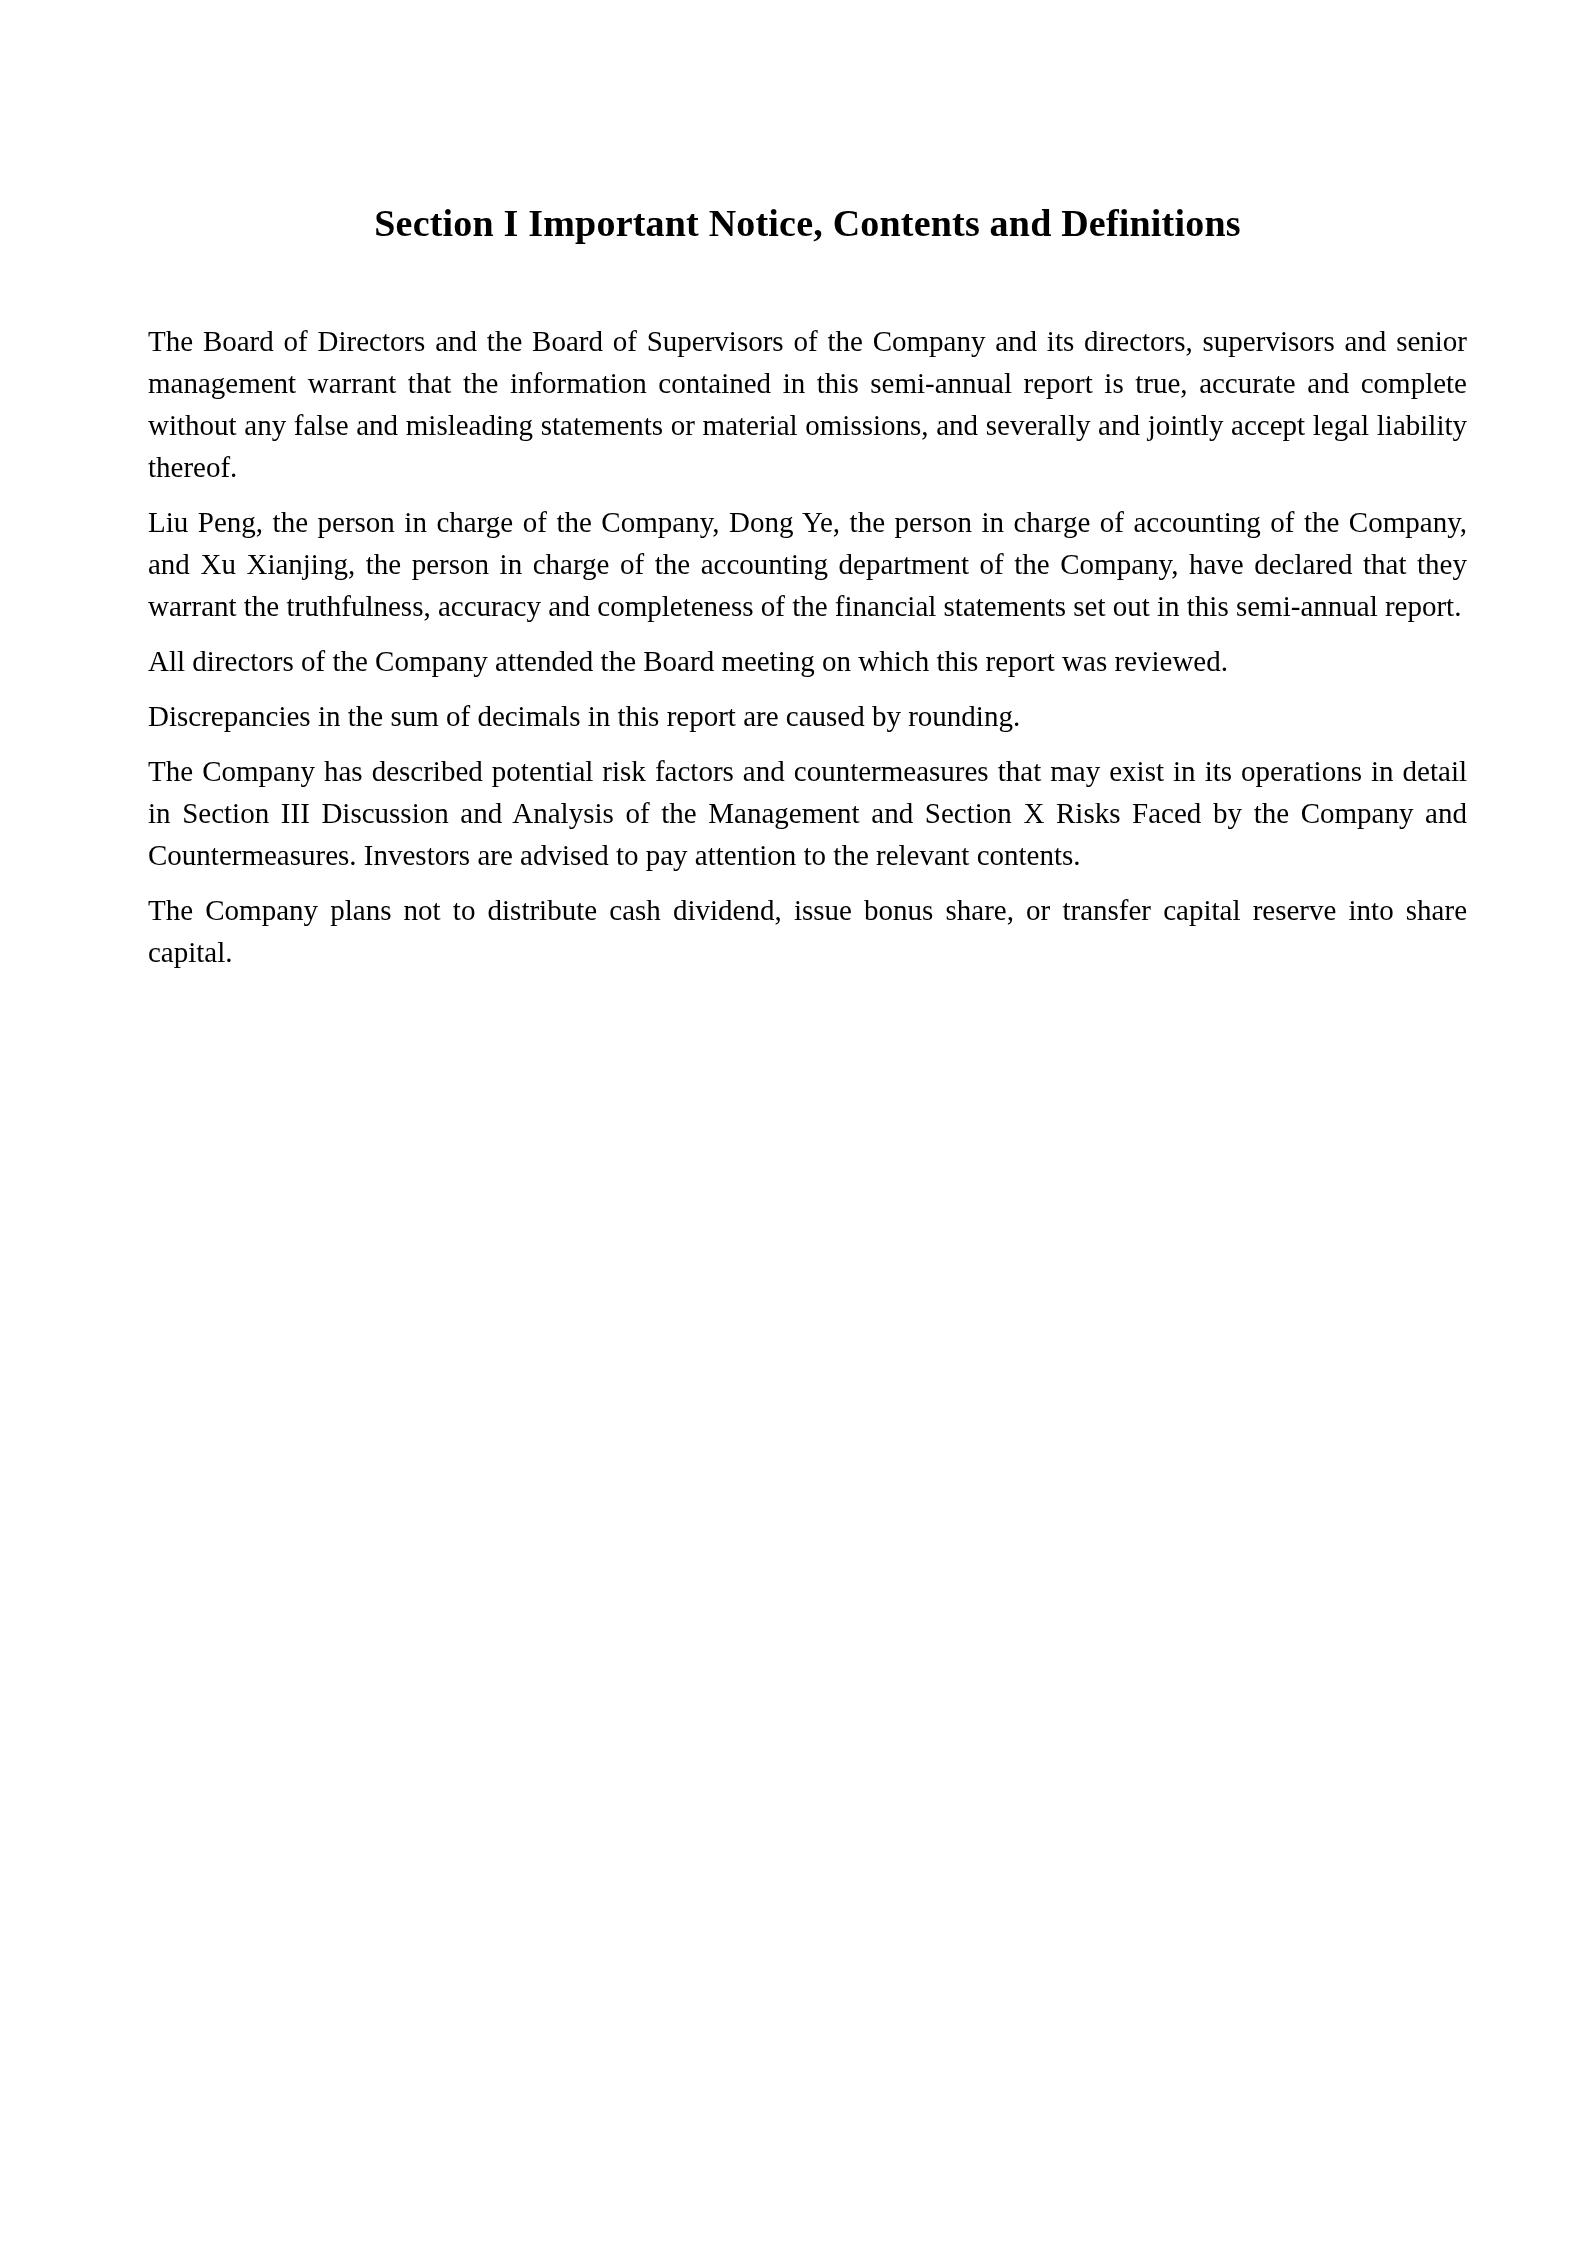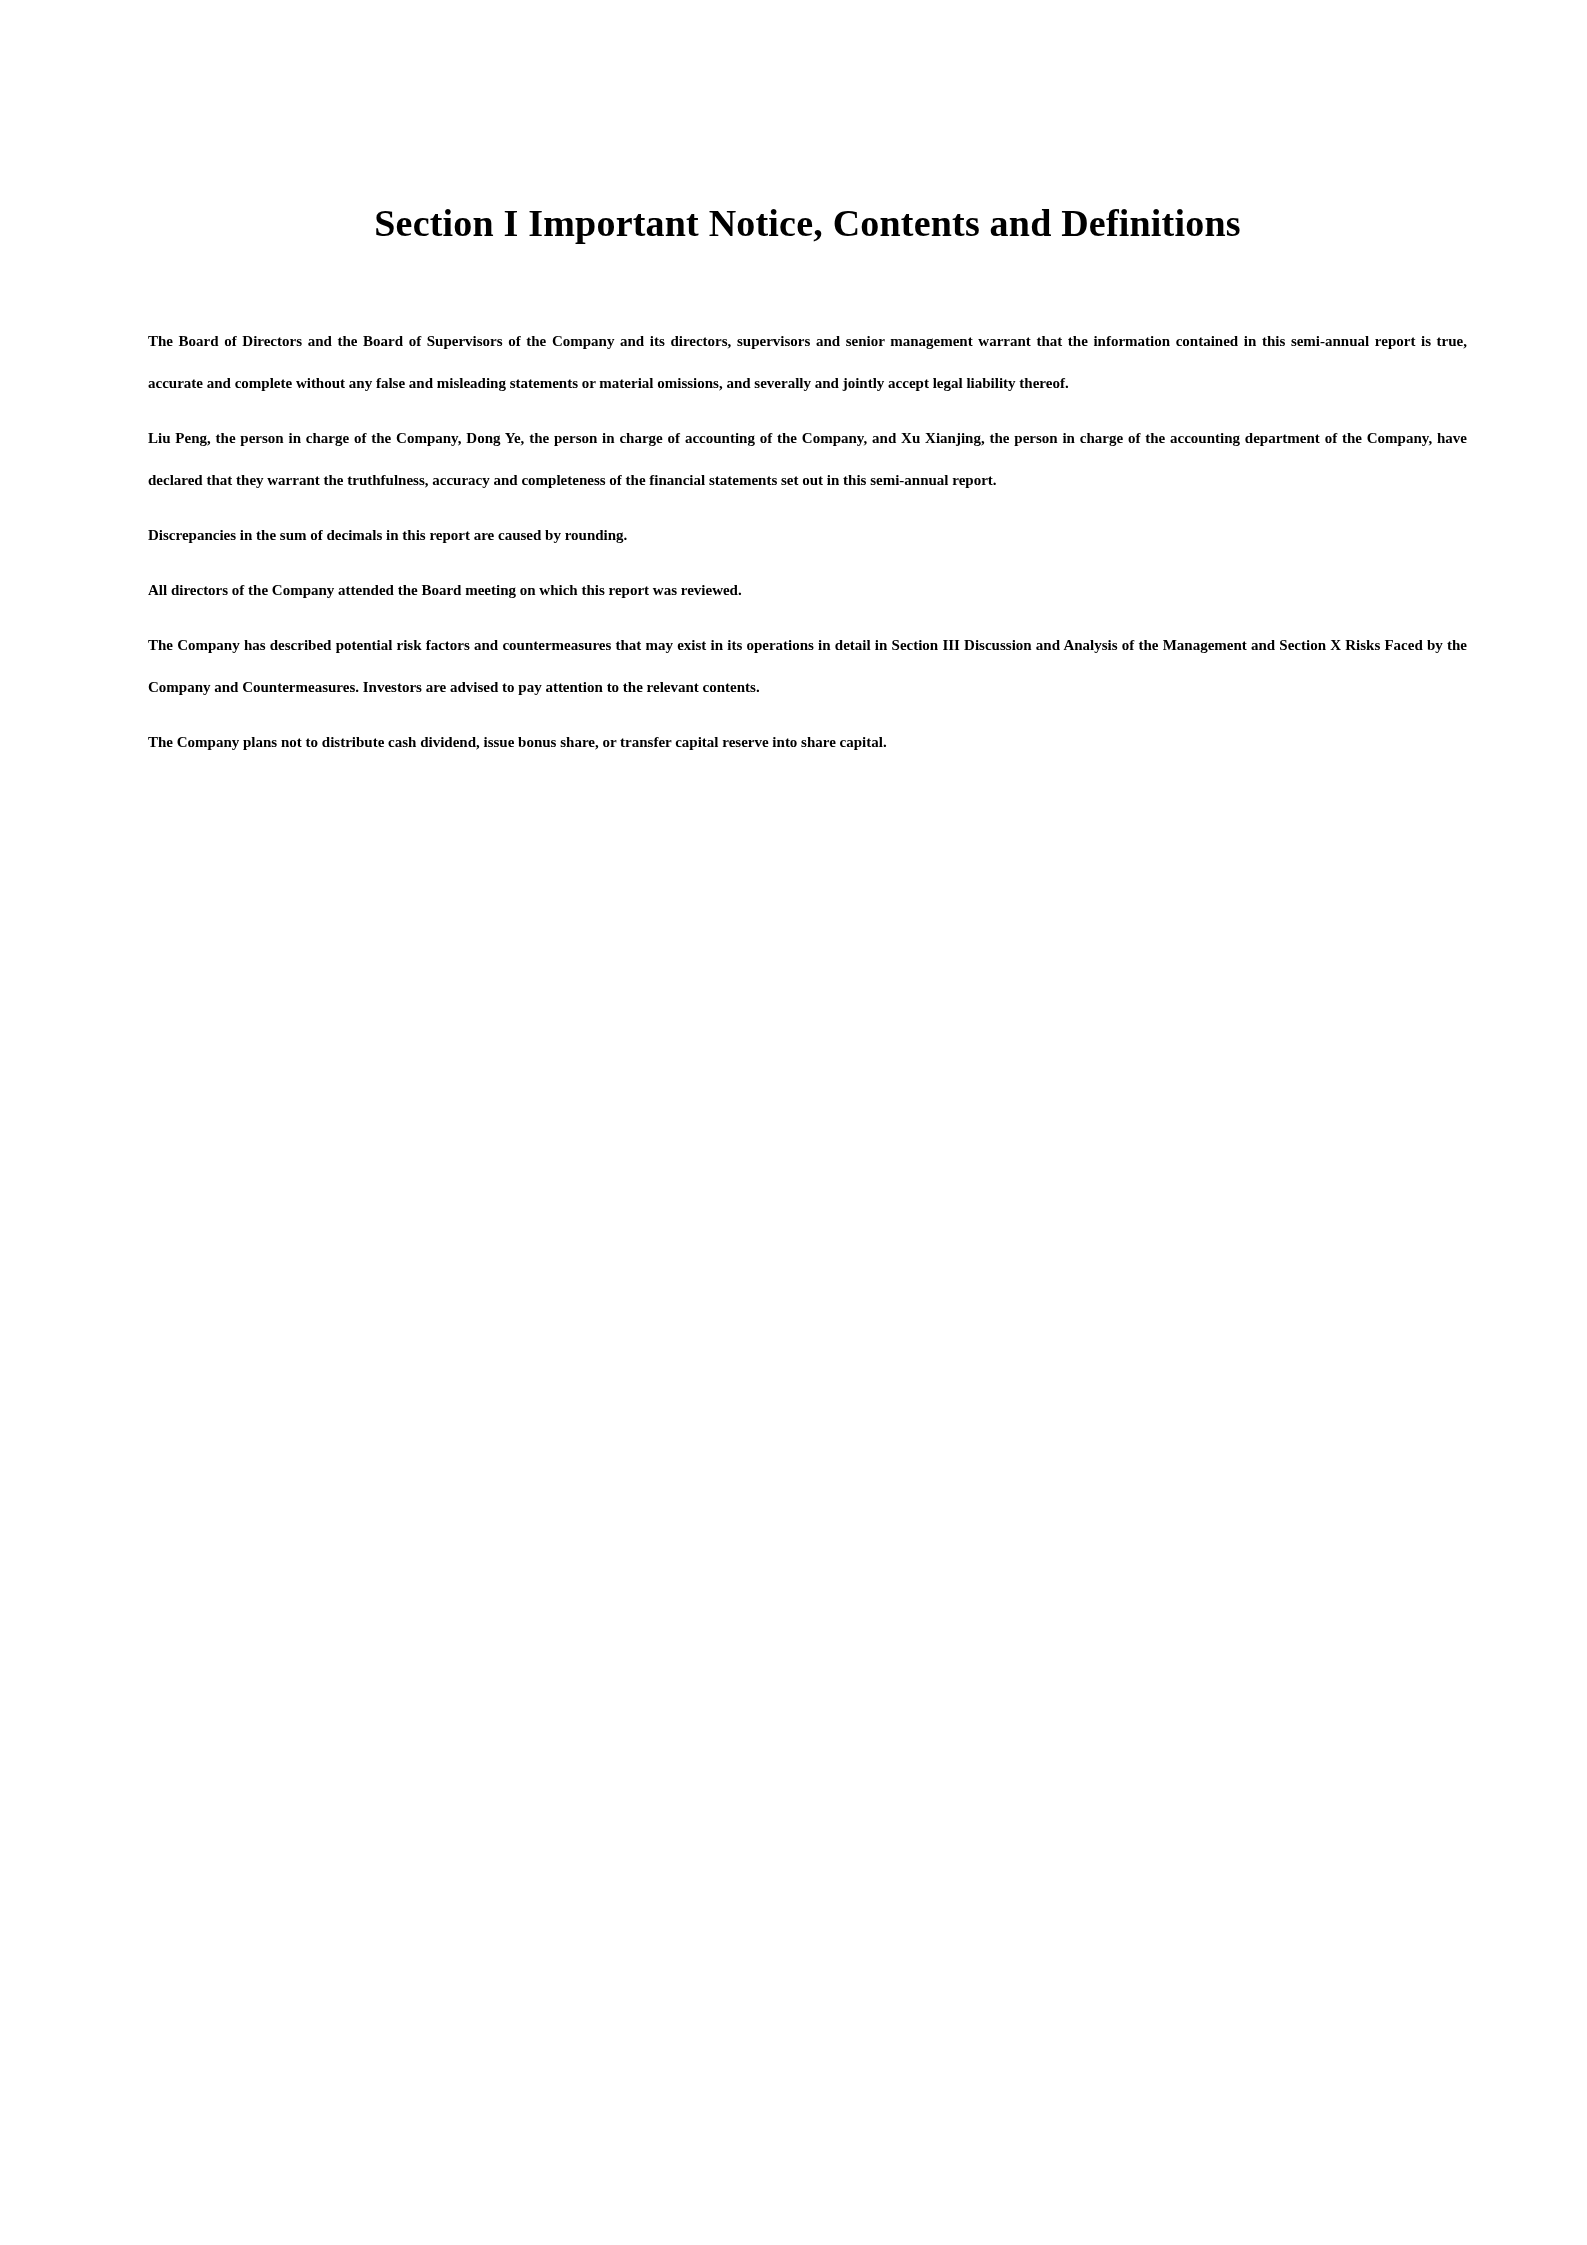--- a/index.html
+++ b/index.html
@@ -20,34 +20,34 @@
   .doc-title {
     margin: 0 0 72px 0;
     font-size: 38px;
     line-height: 1.25;
     font-weight: 700;
     text-align: center;
     letter-spacing: 0.2px;
   }
   .doc-body p {
     margin: 0 0 13px 0;
-    font-size: 15px;
+    font-size: 29px;
     line-height: 42px;
-    font-weight: 700;
+    font-weight: 400;
     text-align: justify;
     text-justify: inter-word;
   }
 </style>
 </head>
 <body>
 
 <div class="page">
   <h1 class="doc-title">Section I Important Notice, Contents and Definitions</h1>
 
   <div class="doc-body">
     <p>The Board of Directors and the Board of Supervisors of the Company and its directors, supervisors and senior management warrant that the information contained in this semi-annual report is true, accurate and complete without any false and misleading statements or material omissions, and severally and jointly accept legal liability thereof.</p>
     <p>Liu Peng, the person in charge of the Company, Dong Ye, the person in charge of accounting of the Company, and Xu Xianjing, the person in charge of the accounting department of the Company, have declared that they warrant the truthfulness, accuracy and completeness of the financial statements set out in this semi-annual report.</p>
+    <p>All directors of the Company attended the Board meeting on which this report was reviewed.</p>
     <p>Discrepancies in the sum of decimals in this report are caused by rounding.</p>
-    <p>All directors of the Company attended the Board meeting on which this report was reviewed.</p>
     <p>The Company has described potential risk factors and countermeasures that may exist in its operations in detail in Section III Discussion and Analysis of the Management and Section X Risks Faced by the Company and Countermeasures. Investors are advised to pay attention to the relevant contents.</p>
     <p>The Company plans not to distribute cash dividend, issue bonus share, or transfer capital reserve into share capital.</p>
   </div>
 </div>
 
 </body></html>

